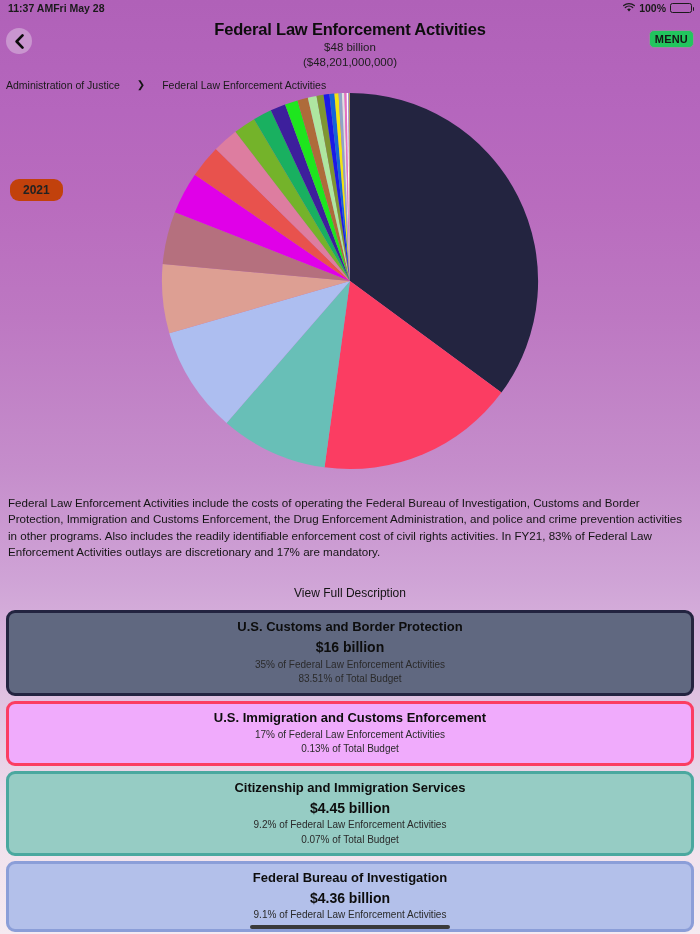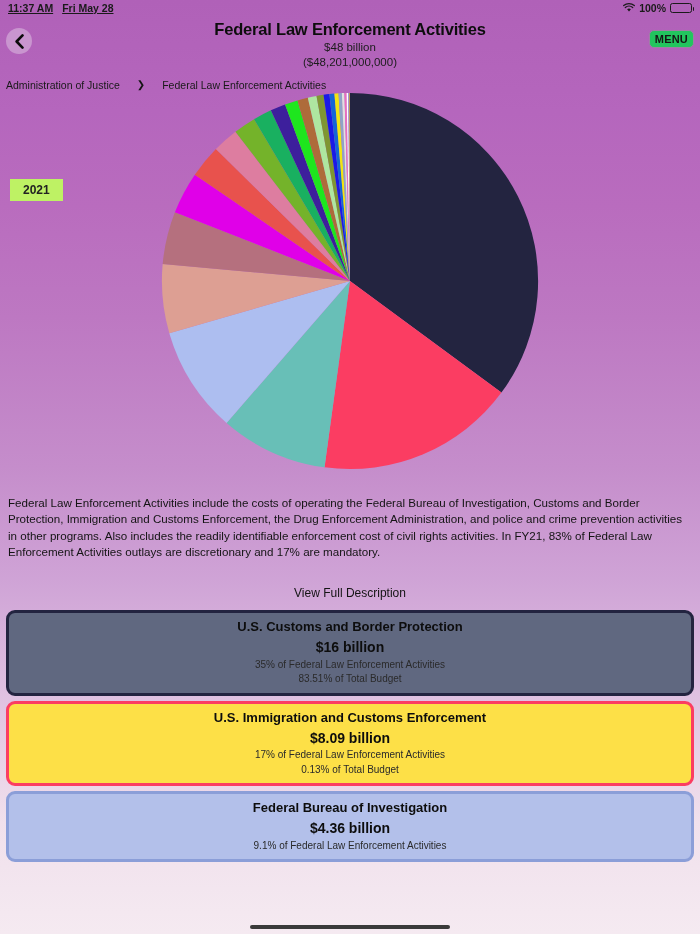--- a/index.html
+++ b/index.html
@@ -34,21 +34,21 @@
     height: 16px;
     display: flex;
     align-items: center;
     padding: 0 8px;
     font-size: 10.5px;
     font-weight: 600;
     color: #1a1a1a;
     position: relative;
     z-index: 30;
   }
-  #status-left { display: flex; gap: 9px; align-items: flex-start; text-decoration: underline; }
+  #status-left { display: flex; align-items: flex-start; }
   #status-right {
     margin-left: auto;
     display: flex;
     gap: 4px;
     align-items: center;
     justify-content: space-between;
   }
   .wifi-glyph { display: inline-block; width: 12px; height: 10px; position: relative; }
   .wifi-glyph svg { display: block; }
   .battery-shell {
@@ -128,22 +128,22 @@
     color: #191919;
   }
   #breadcrumb .crumb { cursor: pointer; white-space: nowrap; }
   #breadcrumb .sep { font-size: 10px; font-weight: bold; color: #141414; }
 
   
   #year-pill {
     position: absolute;
     left: 10px;
     top: 90px;
-    background: #bef264;
-    border-radius: 0;
+    background: #c2410c;
+    border-radius: 9px;
     padding: 4px 13px;
     font-size: 12px;
     font-weight: bold;
     color: #222;
     cursor: pointer;
     z-index: 10;
   }
 
   
   #chart-area {
@@ -307,25 +307,30 @@
 <p id="description">Federal Law Enforcement Activities include the costs of operating the Federal Bureau of Investigation, Customs and Border Protection, Immigration and Customs Enforcement, the Drug Enforcement Administration, and police and crime prevention activities in other programs. Also includes the readily identifiable enforcement cost of civil rights activities. In FY21, 83% of Federal Law Enforcement Activities outlays are discretionary and 17% are mandatory.</p>
 <div id="view-full-description">View Full Description</div>
 
 <div id="card-list">
     <div class="budget-card" style="background: rgb(96, 104, 128); border-color: rgb(35, 36, 64);">
       <div class="card-title">U.S. Customs and Border Protection</div>
       <div class="card-amount">$16 billion</div>
       <div class="card-pct">35% of Federal Law Enforcement Activities</div>
       <div class="card-pct">83.51% of Total Budget</div>
     </div>
-    <div class="budget-card" style="background: #fde047; border-color: rgb(251, 61, 98);">
+    <div class="budget-card" style="background: #f0abfc; border-color: rgb(251, 61, 98);">
       <div class="card-title">U.S. Immigration and Customs Enforcement</div>
-      <div class="card-amount">$8.09 billion</div>
       <div class="card-pct">17% of Federal Law Enforcement Activities</div>
       <div class="card-pct">0.13% of Total Budget</div>
+    </div>
+    <div class="budget-card" style="background: rgb(150, 204, 196); border-color: rgb(74, 168, 159);">
+      <div class="card-title">Citizenship and Immigration Services</div>
+      <div class="card-amount">$4.45 billion</div>
+      <div class="card-pct">9.2% of Federal Law Enforcement Activities</div>
+      <div class="card-pct">0.07% of Total Budget</div>
     </div>
     <div class="budget-card" style="background: rgb(179, 192, 234); border-color: rgb(139, 158, 216);">
       <div class="card-title">Federal Bureau of Investigation</div>
       <div class="card-amount">$4.36 billion</div>
       <div class="card-pct">9.1% of Federal Law Enforcement Activities</div>
     </div>
   </div>
 
 <div id="home-indicator"></div>
 

